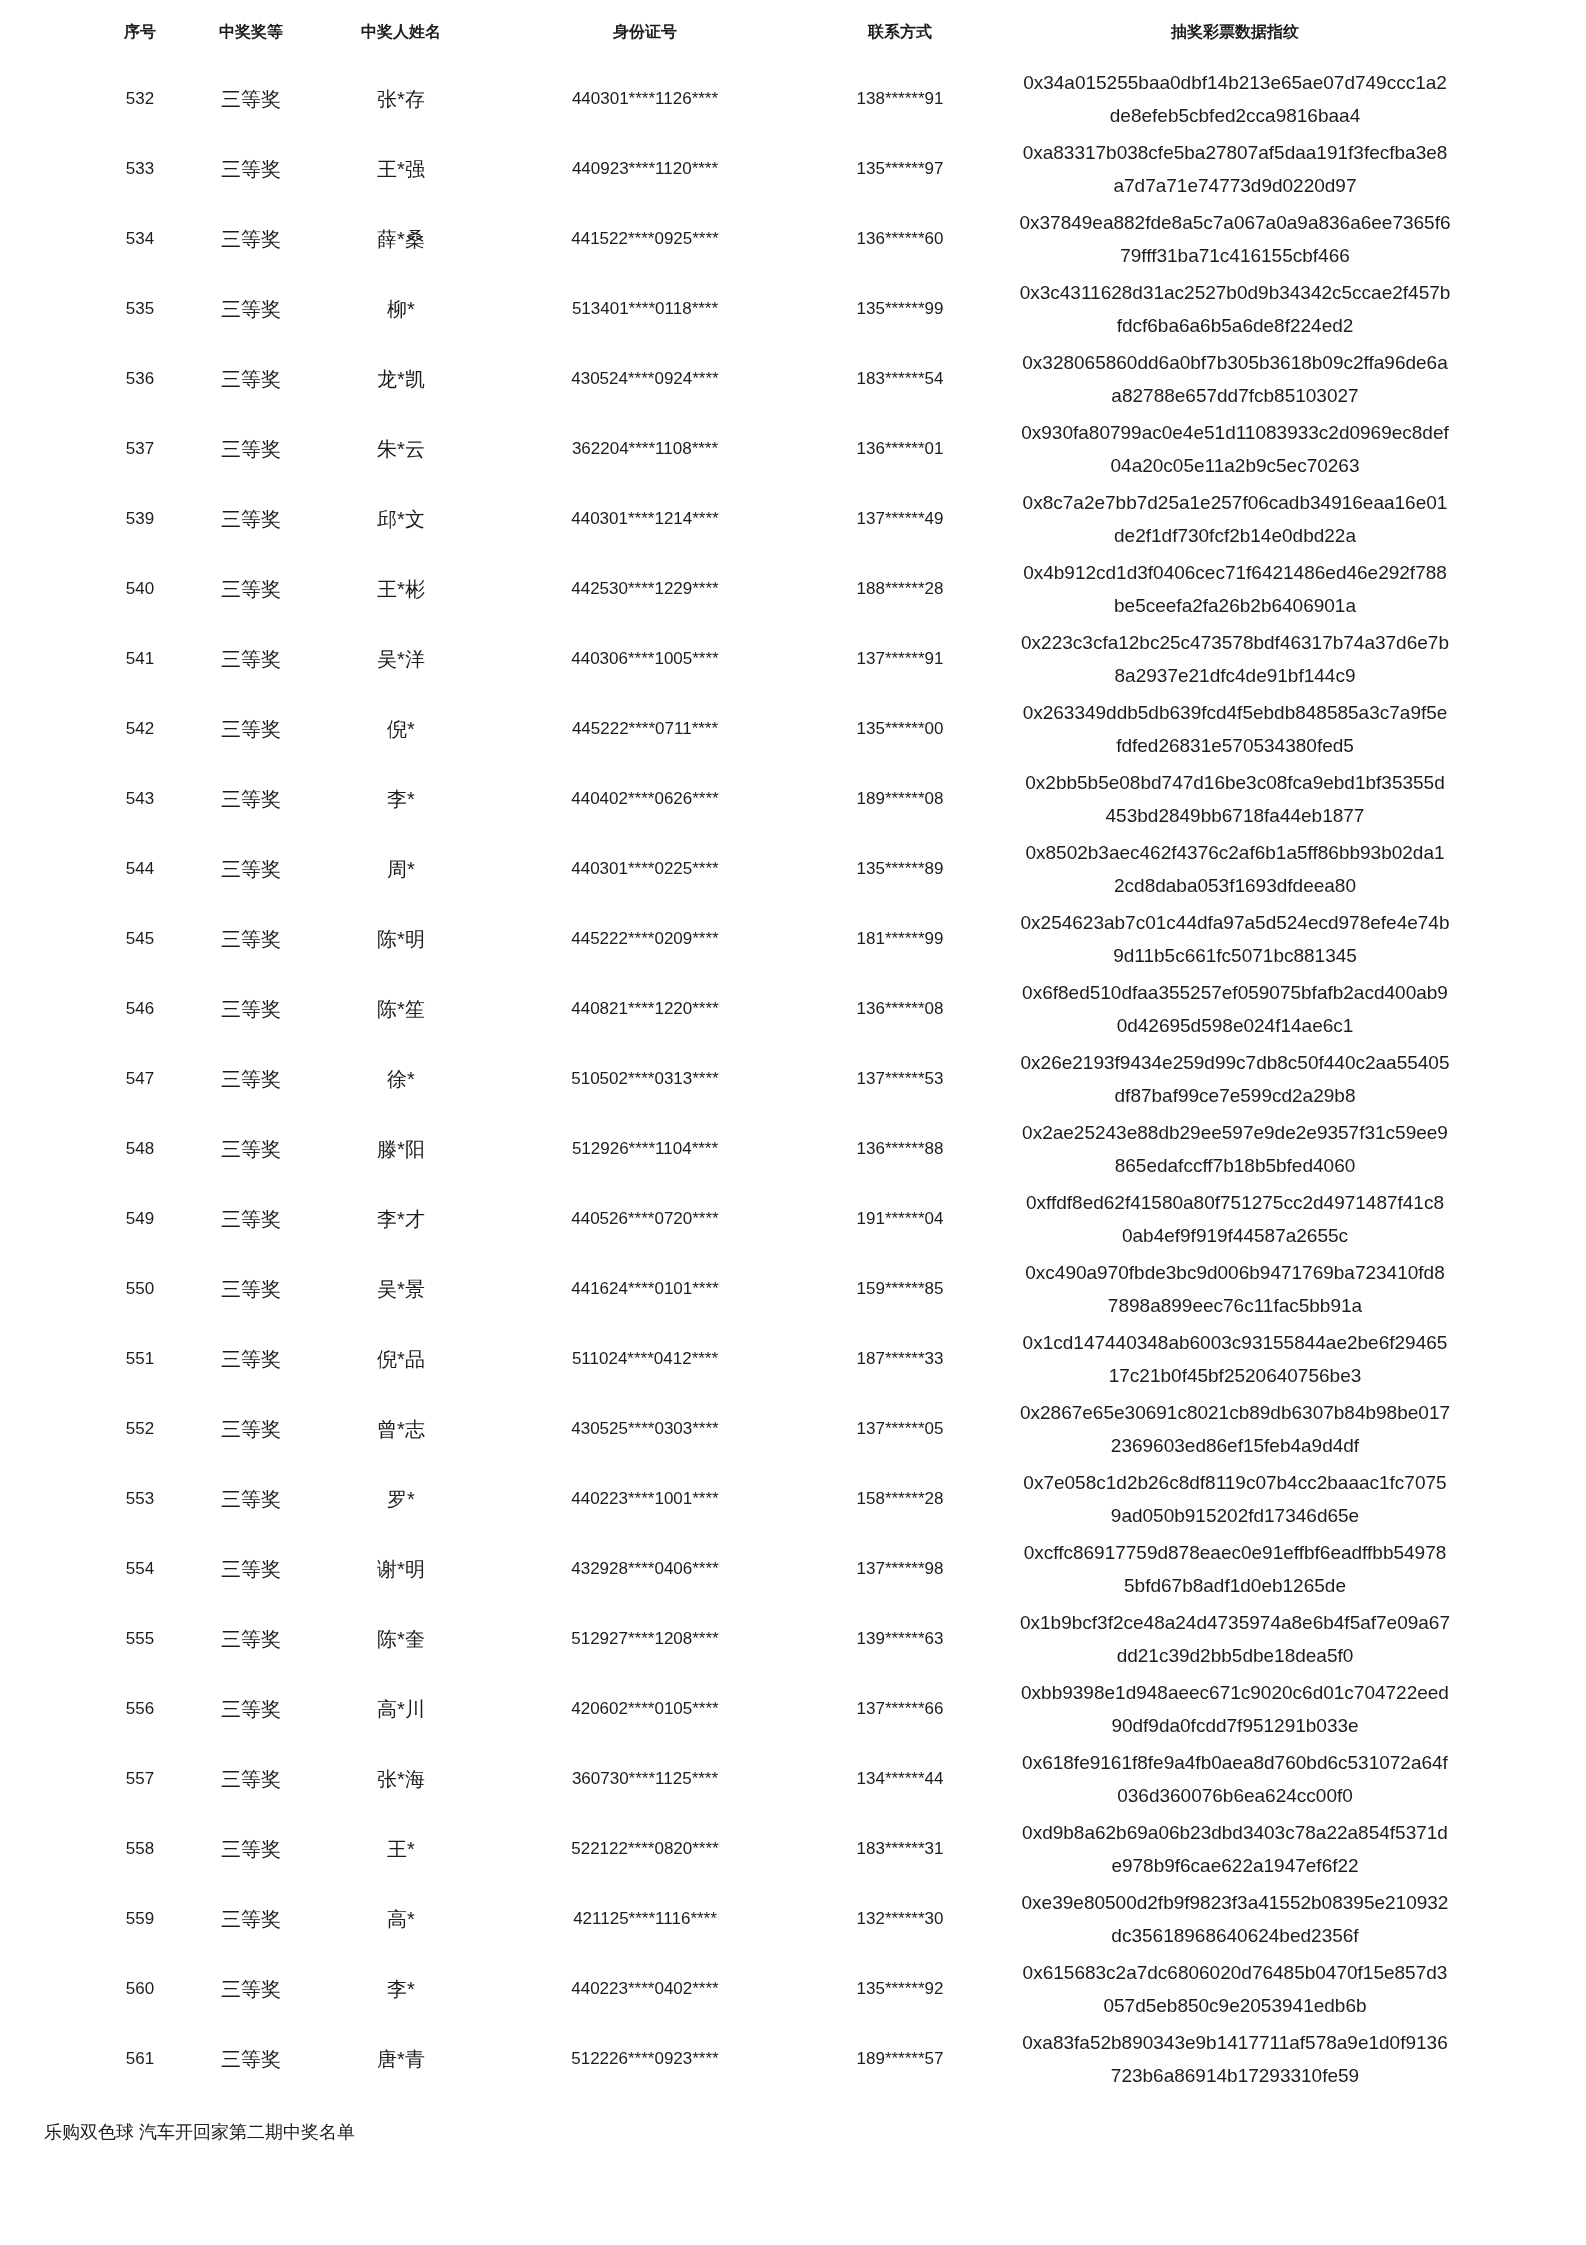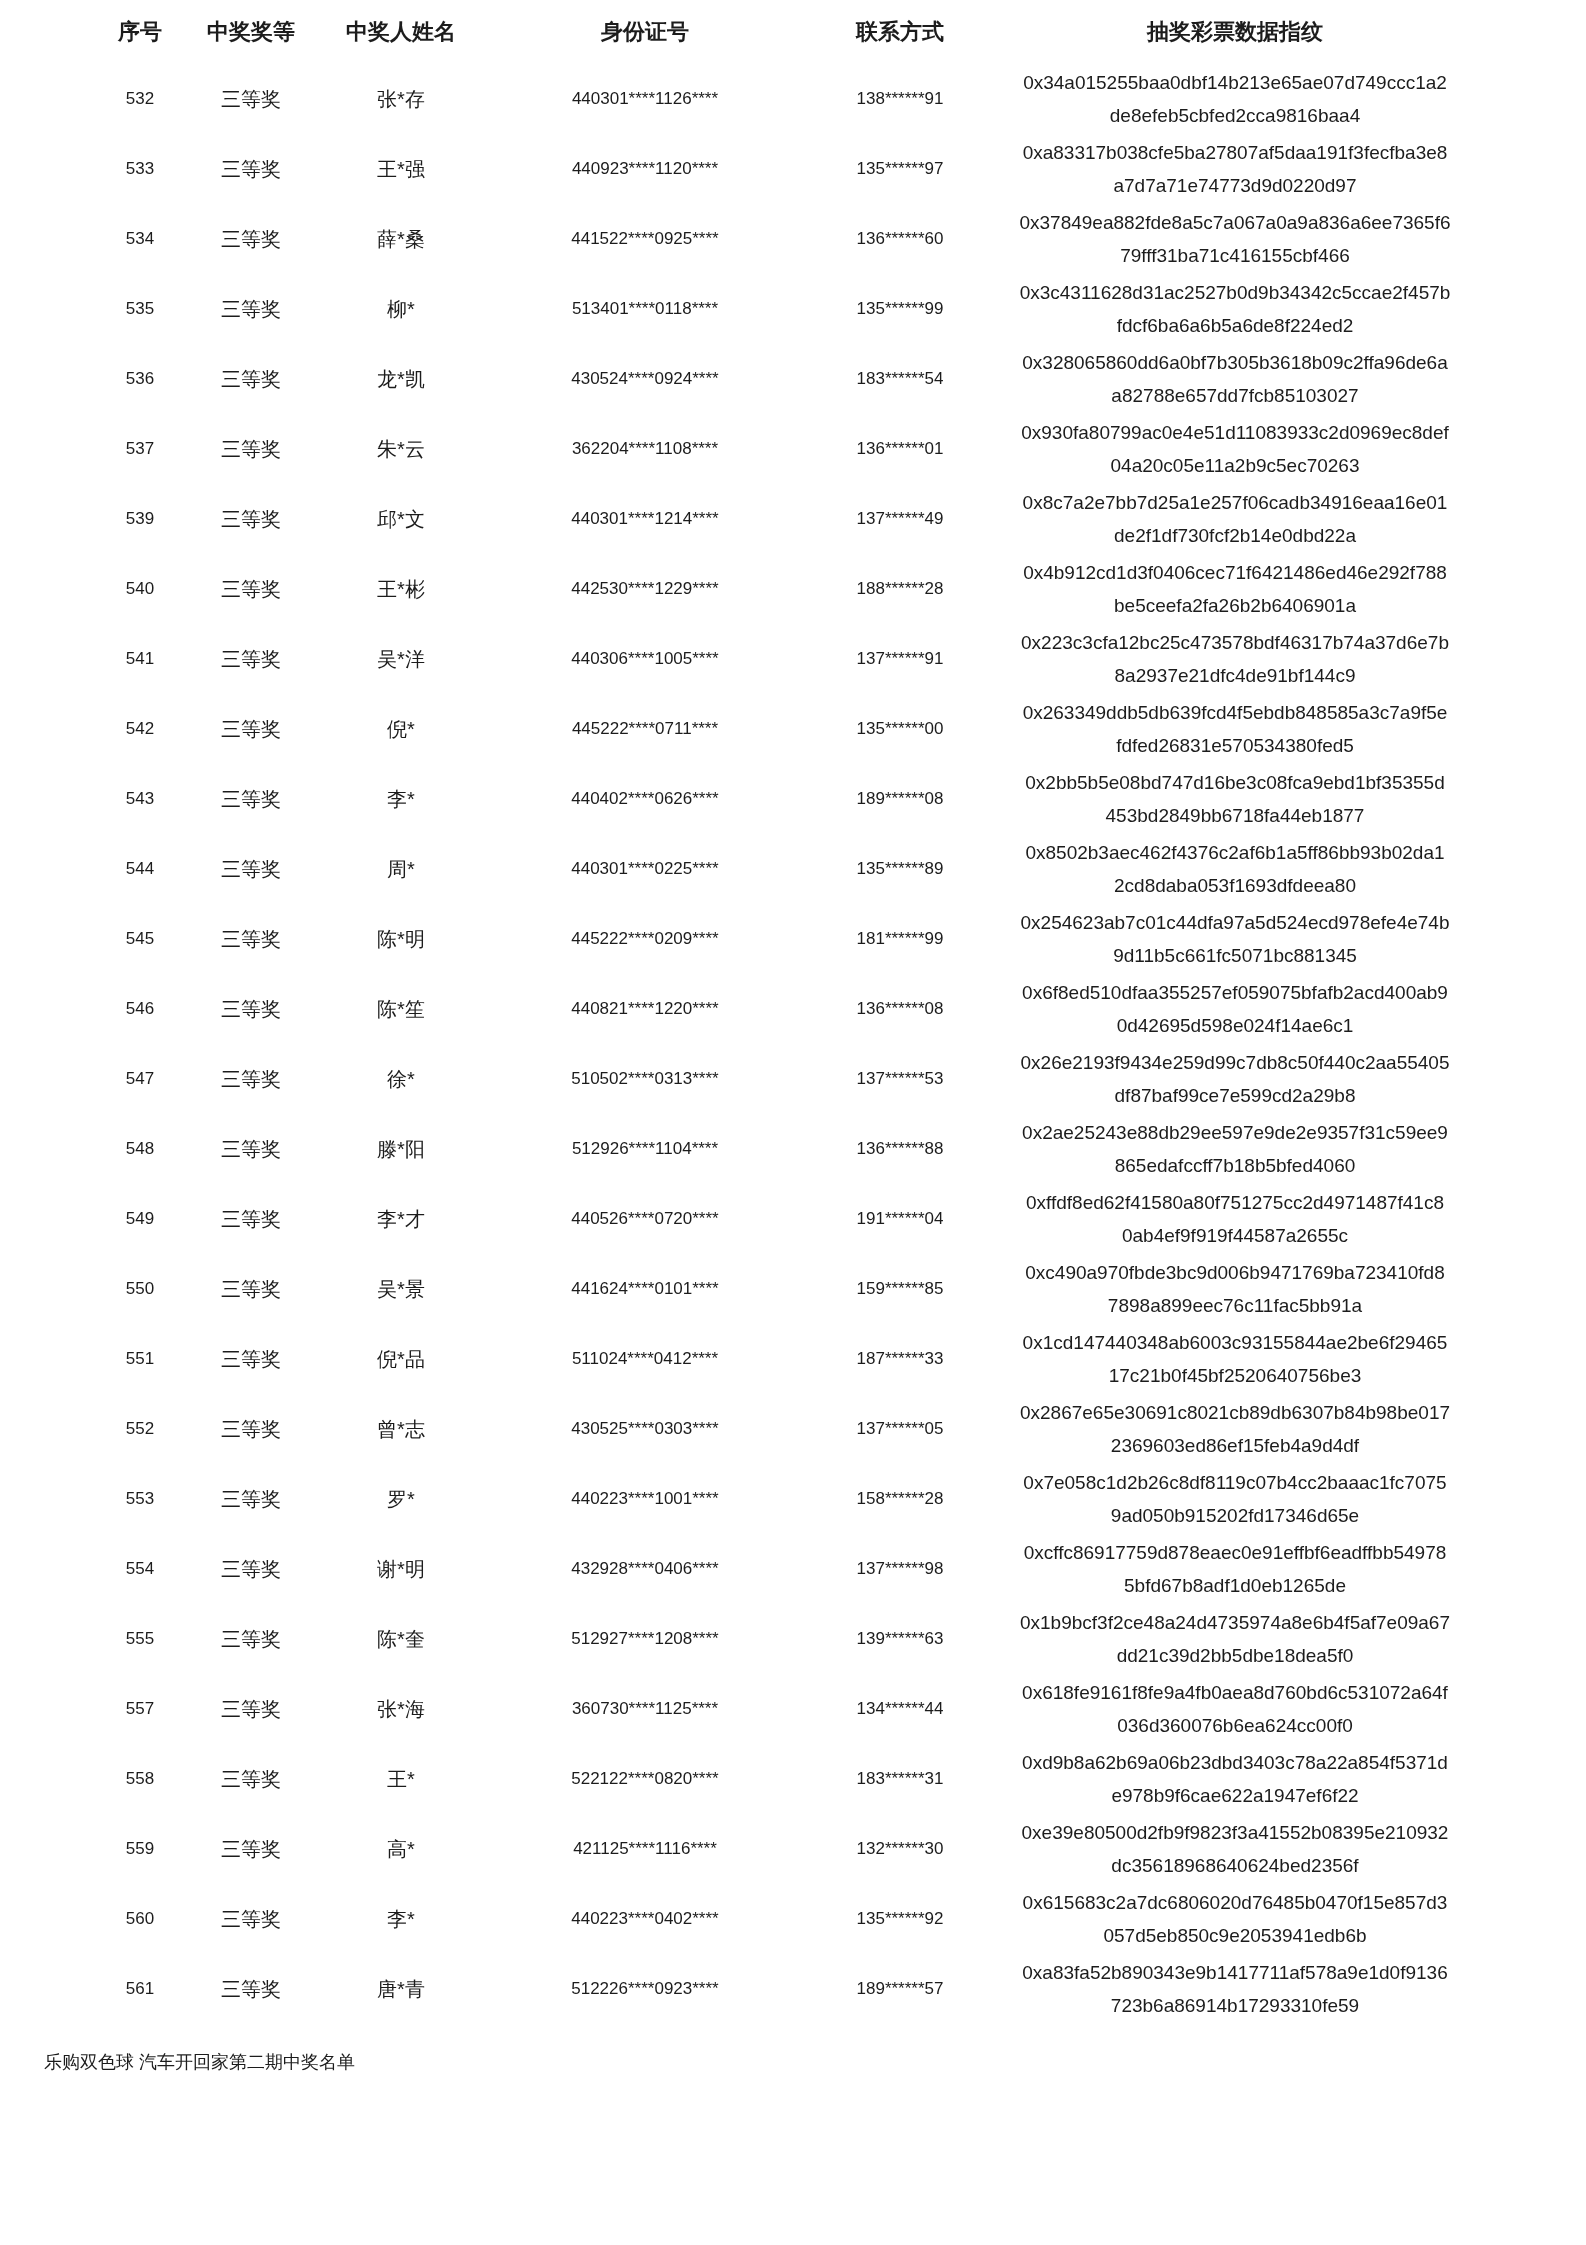--- a/index.html
+++ b/index.html
@@ -23,21 +23,21 @@
     margin-top: 0;
   }
   col.c1 { width: 100px; }
   col.c2 { width: 122px; }
   col.c3 { width: 178px; }
   col.c4 { width: 310px; }
   col.c5 { width: 200px; }
   col.c6 { width: 470px; }
   thead th {
     height: 64px;
-    font-size: 22px;
+    font-size: 16px;
     font-weight: bold;
     text-align: center;
     vertical-align: middle;
     padding: 0;
     white-space: nowrap;
   }
   tbody td {
     height: 70px;
     font-size: 17px;
     text-align: center;
@@ -308,20 +308,29 @@
   <tr>
     <td class="c-seq">555</td>
     <td class="c-prize">三等奖</td>
     <td class="c-name">陈*奎</td>
     <td class="c-id">512927****1208****</td>
     <td class="c-phone">139******63</td>
     <td class="c-hash">0x1b9bcf3f2ce48a24d4735974a8e6b4f5af7e09a67
 dd21c39d2bb5dbe18dea5f0</td>
   </tr>
 
+  <tr>
+    <td class="c-seq">556</td>
+    <td class="c-prize">三等奖</td>
+    <td class="c-name">高*川</td>
+    <td class="c-id">420602****0105****</td>
+    <td class="c-phone">137******66</td>
+    <td class="c-hash">0xbb9398e1d948aeec671c9020c6d01c704722eed
+90df9da0fcdd7f951291b033e</td>
+  </tr>
 
   <tr>
     <td class="c-seq">557</td>
     <td class="c-prize">三等奖</td>
     <td class="c-name">张*海</td>
     <td class="c-id">360730****1125****</td>
     <td class="c-phone">134******44</td>
     <td class="c-hash">0x618fe9161f8fe9a4fb0aea8d760bd6c531072a64f
 036d360076b6ea624cc00f0</td>
   </tr>

